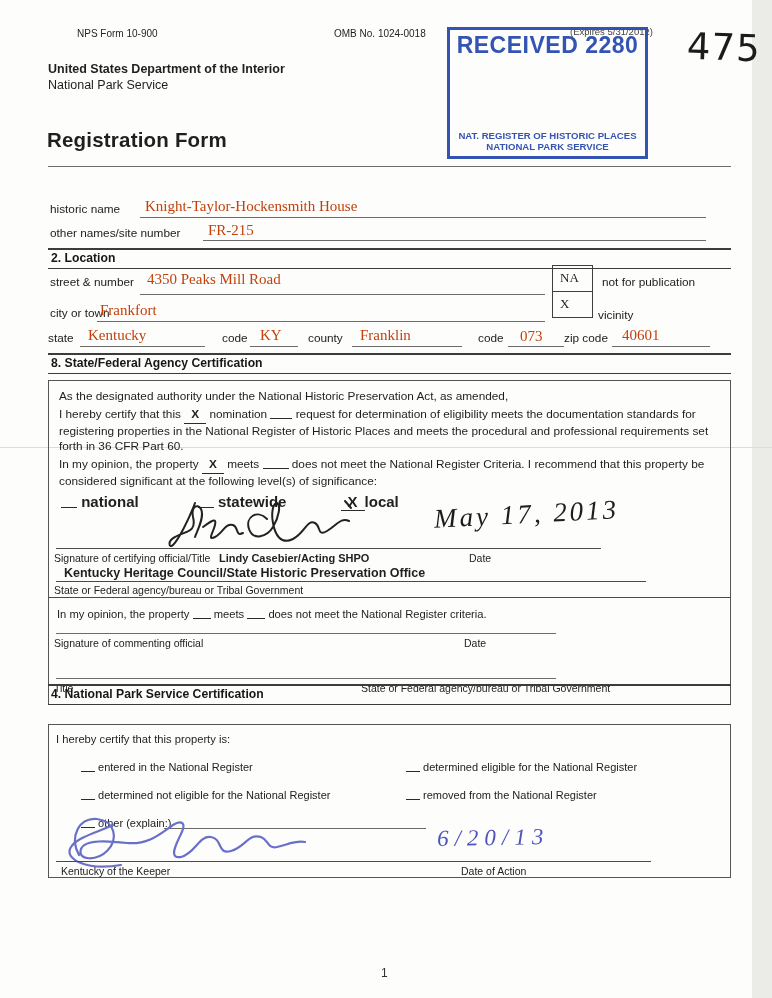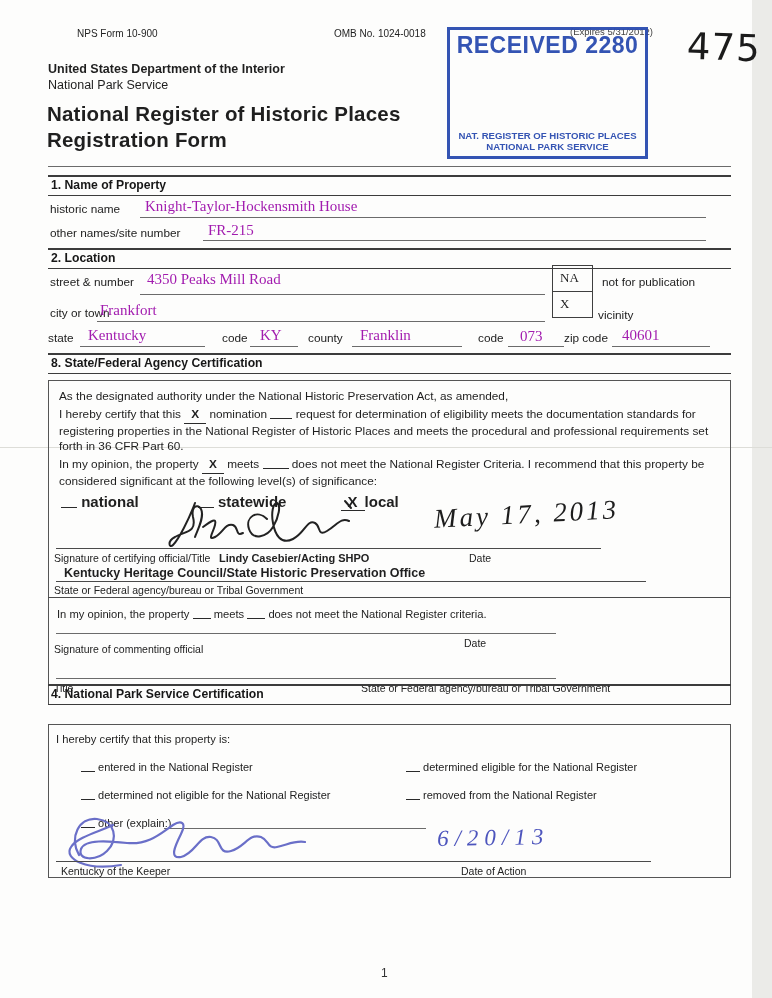--- a/index.html
+++ b/index.html
@@ -9,21 +9,21 @@
     background:#fdfdfc; color:#1f1f1f;
     font-family:"Liberation Sans", sans-serif;
   }
   .edge-strip { position:absolute; right:0; top:0; width:20px; height:998px; background:#ebebe8; }
   .artifact { position:absolute; left:0; top:447px; width:772px; border-top:1px solid #ddddd8; }
 
   .abs { position:absolute; }
   .t10 { font-size:10px;padding-left:27px; }
   .lbl { font-size:11.8px; color:#222; }
   .small { font-size:10.5px; color:#222; }
-  .serif { font-family:"Liberation Serif", serif; font-size:15px; color:#a21caf; }
+  .serif { font-family:"Liberation Serif", serif; font-size:15px; color:#c2410c; }
   .bold { font-weight:bold; }
 
   .hline { position:absolute; height:0; border-top:1.2px solid #6b6b6b; }
   .hline.dark { border-top:1.4px solid #4a4a4a; }
 
   .section-header {
     position:absolute; left:48px; width:683px;
     border-top:2px solid #3c3c3c; border-bottom:1.6px solid #3c3c3c;
     font-size:12.2px; font-weight:bold; padding:1px 0 3px 3px; color:#171717;
   }
@@ -71,25 +71,23 @@
   <div class="stamp">
     <div class="received">RECEIVED 2280</div>
     <div class="l1">NAT. REGISTER OF HISTORIC PLACES</div>
     <div class="l2">NATIONAL PARK SERVICE</div>
   </div>
 
   <div class="hw475">475</div>
 
   <div class="abs bold" style="left:48px;top:62px;font-size:12.5px;">United States Department of the Interior</div>
   <div class="abs" style="left:48px;top:78px;font-size:12.5px;">National Park Service</div>
-  <div class="abs bold" style="left:47px;top:102px;font-size:20.5px;letter-spacing:.2px;">National Register of Historic Places</div>
   <div class="abs bold" style="left:47px;top:128px;font-size:20.5px;letter-spacing:.2px;">Registration Form</div>
 
   <div class="hline" style="left:48px;top:166px;width:683px;"></div>
-  <div class="section-header" style="top:175px;">1.  Name of Property</div>
   <div class="abs lbl" style="left:50px;top:202px;">historic name</div>
   <div class="abs serif" style="left:145px;top:198px;">Knight-Taylor-Hockensmith House</div>
   <div class="hline" style="left:140px;top:217px;width:566px;"></div>
   <div class="abs lbl" style="left:50px;top:226px;">other names/site number</div>
   <div class="abs serif" style="left:208px;top:222px;">FR-215</div>
   <div class="hline" style="left:203px;top:240px;width:503px;"></div>
 
   <div class="section-header" style="top:248px;">2.  Location</div>
   <div class="abs lbl" style="left:50px;top:275px;">street &amp; number</div>
   <div class="abs serif" style="left:147px;top:271px;">4350 Peaks Mill Road</div>
@@ -166,21 +164,21 @@
     <div class="hline dark" style="left:-1px;top:216px;width:683px;"></div>
 
     <div class="abs boxtext" style="left:8px;top:226px;font-size:11.2px;">
       <span>In my opinion, the property</span>
       <span class="bl w18"></span>
       <span>meets</span>
       <span class="bl w18"></span>
       <span>does not meet the National Register criteria.</span>
     </div>
     <div class="hline" style="left:7px;top:252px;width:500px;"></div>
-    <div class="abs small" style="left:5px;top:256px;margin-top:6px;">Signature of commenting official</div>
+    <div class="abs small" style="left:5px;top:256px;">Signature of commenting official</div>
     <div class="abs small" style="left:415px;top:256px;">Date</div>
     <div class="hline" style="left:7px;top:297px;width:500px;"></div>
     <div class="abs small" style="left:5px;top:301px;">Title</div>
     <div class="abs small" style="left:312px;top:301px;">State or Federal agency/bureau or Tribal Government</div>
   </div>
 
   <div class="section-header" style="top:684px;">4.  National Park Service Certification</div>
   <div class="box" style="left:48px;top:724px;width:683px;height:154px;">
     <div class="abs boxtext" style="left:7px;top:7px;font-size:11.2px;">I hereby certify that this property is:</div>
 

